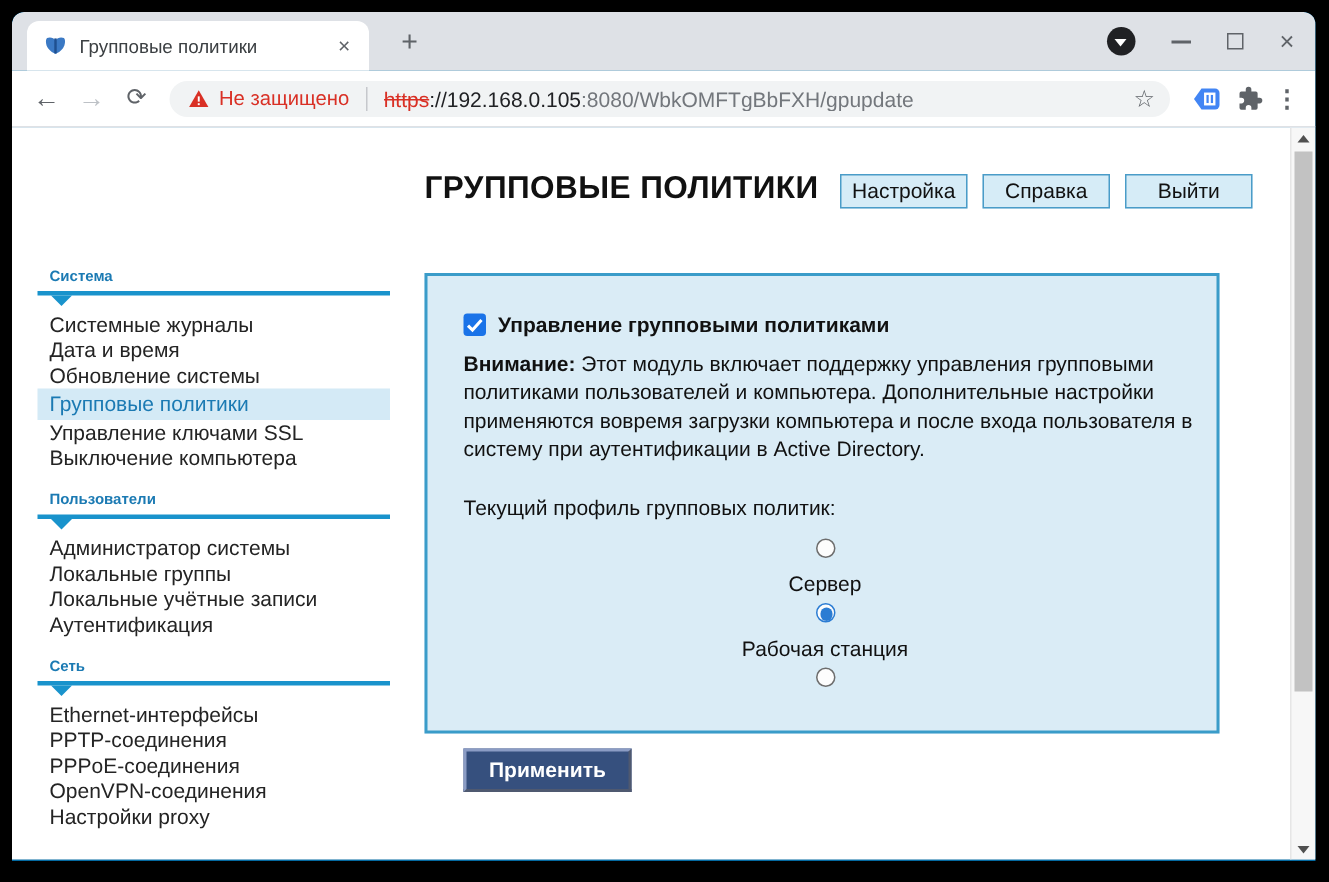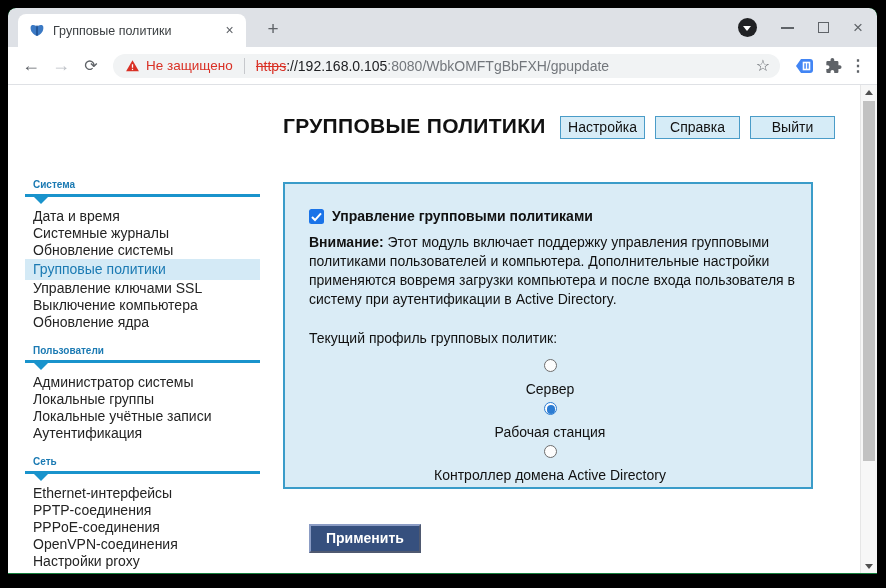--- a/index.html
+++ b/index.html
@@ -1,17 +1,17 @@
 <!DOCTYPE html>
 <html><head>
 <meta charset="utf-8">
 <style>
   * { margin:0; padding:0; box-sizing:border-box; }
   html,body { width:886px; height:588px; overflow:hidden; background:#000; font-family:"Liberation Sans", sans-serif; }
-  .window { position:absolute; left:8px; top:8px; width:869px; height:566px; border-radius:8px 8px 0 0; overflow:hidden; background:#15803d; }
+  .window { position:absolute; left:8px; top:8px; width:869px; height:566px; border-radius:8px 8px 0 0; overflow:hidden; background:#0369a1; }
 
   
   .tabstrip { position:relative; height:39px; background:#dee1e6; border-radius:8px 8px 0 0; }
   .tab { position:absolute; left:10px; bottom:0; width:228px; height:33px; background:#fff; border-radius:8px 8px 0 0; display:flex; align-items:center; gap:8px; padding:0 8px 0 11px; }
   .favicon { width:16px; height:16px; flex:0 0 auto; }
   .tab-title { flex:1; font-size:12.5px; color:#3c4043; white-space:nowrap; overflow:hidden; }
   .tab-close { width:17px; height:17px; line-height:16px; text-align:center; font-size:14px; color:#5f6368; border-radius:50%; cursor:pointer; }
   .newtab { position:absolute; left:252px; bottom:5px; width:26px; height:26px; text-align:center; line-height:25px; font-size:19px; color:#5f6368; cursor:pointer; }
   .win-controls { position:absolute; right:14px; top:0; height:100%; display:flex; align-items:center; gap:24px; }
   .update-circle { width:19px; height:19px; border-radius:50%; background:#202124; position:relative; cursor:pointer; }
@@ -135,27 +135,26 @@
     <div class="hdr-buttons">
       <div class="hdr-btn">Настройка</div>
       <div class="hdr-btn">Справка</div>
       <div class="hdr-btn">Выйти</div>
     </div>
 
     <div class="sidebar">
       <div class="side-section">
         <div class="side-title">Система</div>
         <div class="side-rule"></div>
+        <div class="side-item">Системные журналы</div>
         <div class="side-item">Дата и время</div>
-        <div class="side-item">Системные журналы</div>
         <div class="side-item">Обновление системы</div>
         <div class="side-item active">Групповые политики</div>
         <div class="side-item">Управление ключами SSL</div>
         <div class="side-item">Выключение компьютера</div>
-        <div class="side-item">Обновление ядра</div>
       </div>
       <div class="side-section">
         <div class="side-title">Пользователи</div>
         <div class="side-rule"></div>
         <div class="side-item">Администратор системы</div>
         <div class="side-item">Локальные группы</div>
         <div class="side-item">Локальные учётные записи</div>
         <div class="side-item">Аутентификация</div>
       </div>
       <div class="side-section">
@@ -184,21 +183,20 @@
         <div class="radio-row">
           <span class="radio"></span>
           <span class="radio-label">Сервер</span>
         </div>
         <div class="radio-row">
           <span class="radio sel"></span>
           <span class="radio-label">Рабочая станция</span>
         </div>
         <div class="radio-row">
           <span class="radio"></span>
-          <span class="radio-label">Контроллер домена Active Directory</span>
         </div>
       </div>
       <div class="apply-btn">Применить</div>
     </div>
 
     <div class="scrollbar">
       <div class="sb-up"></div>
       <div class="sb-thumb"></div>
       <div class="sb-down"></div>
     </div>

